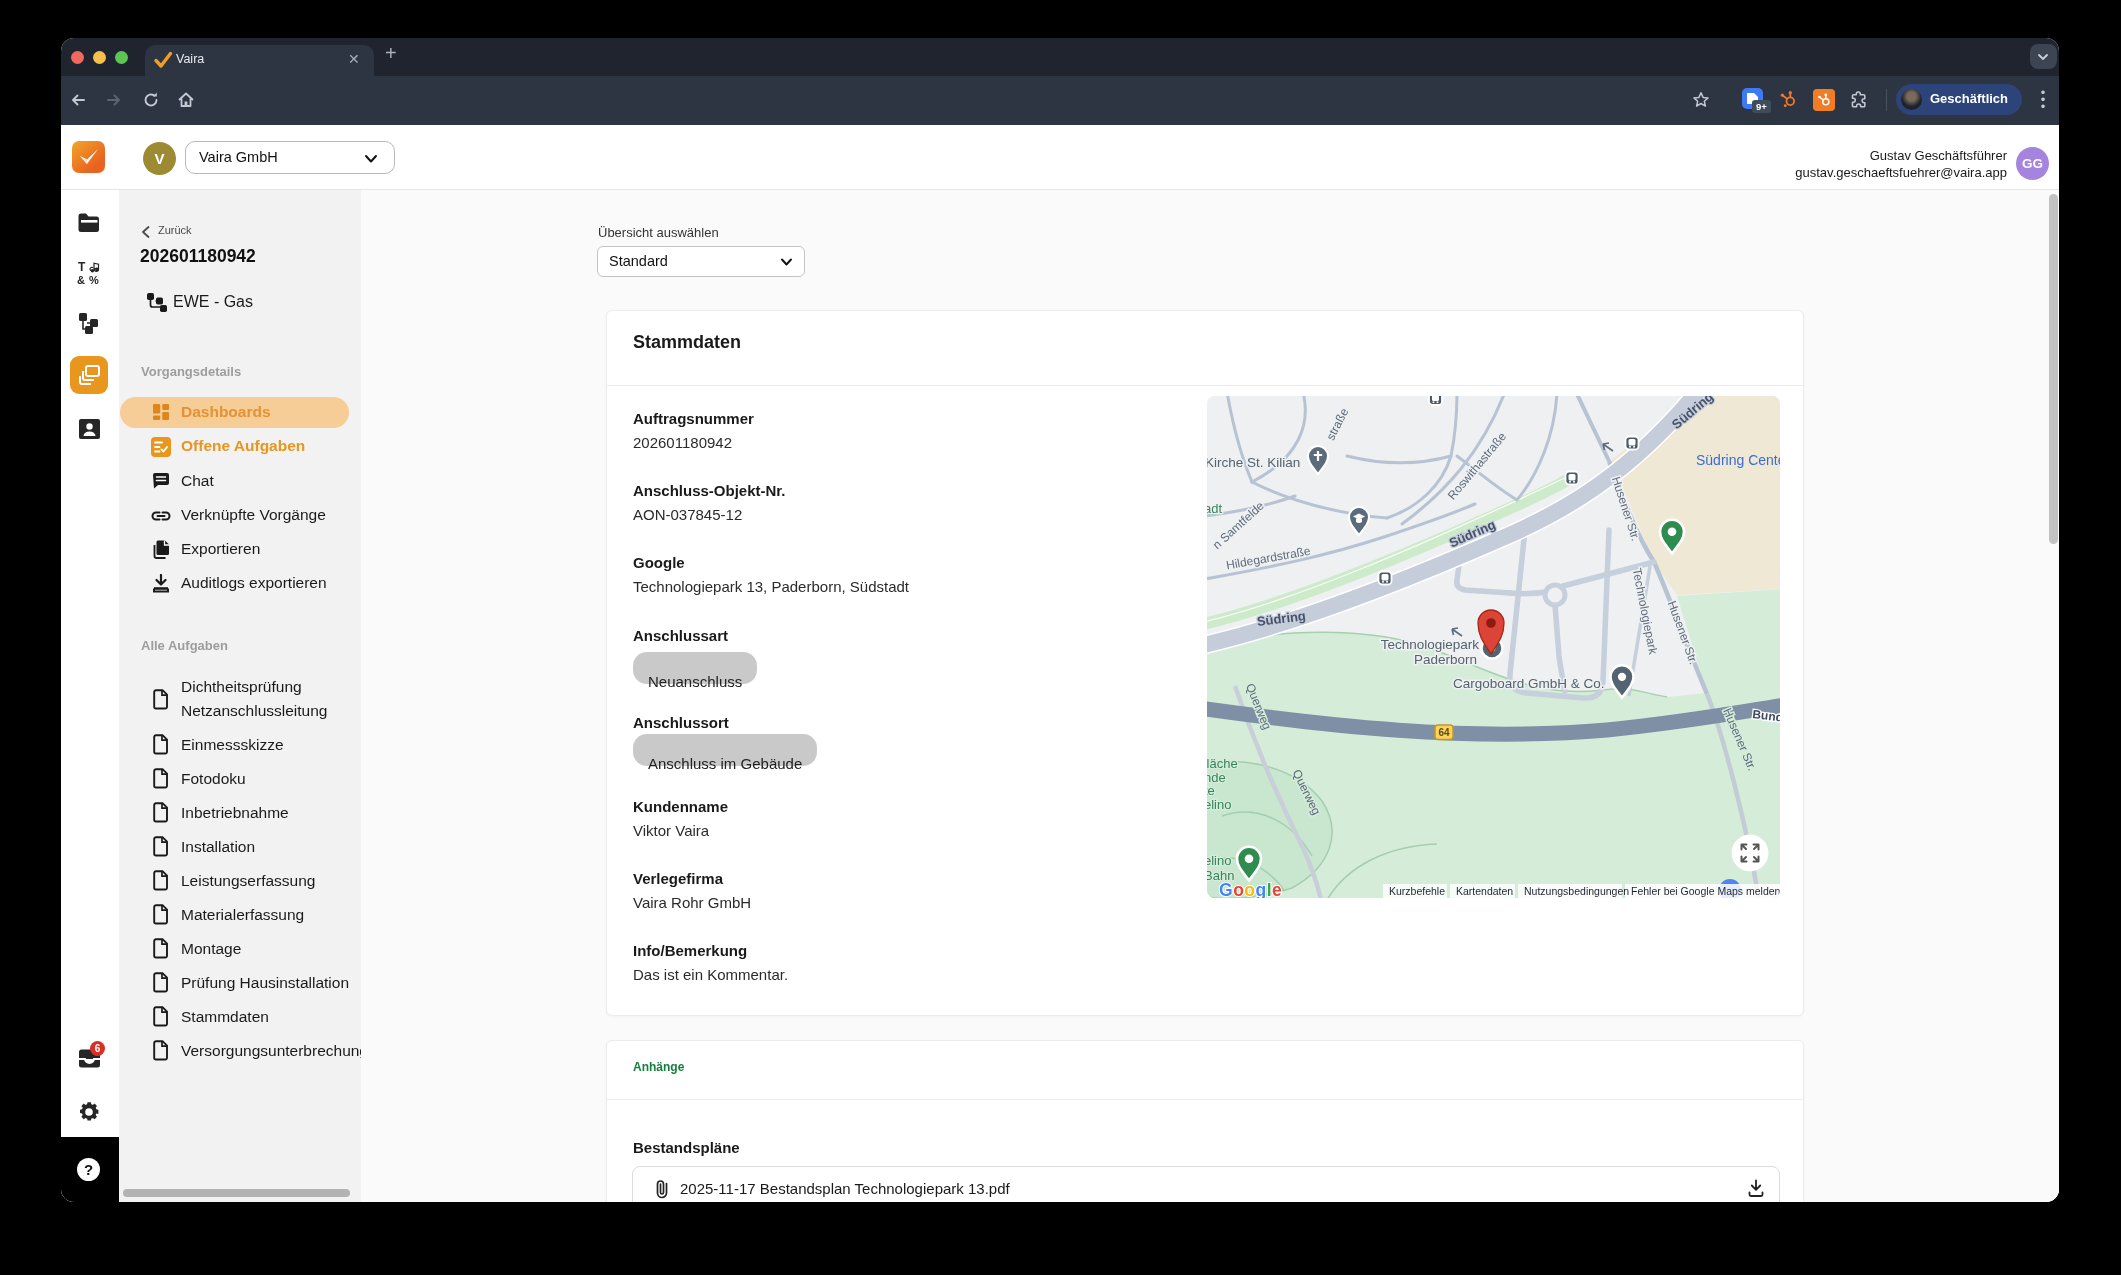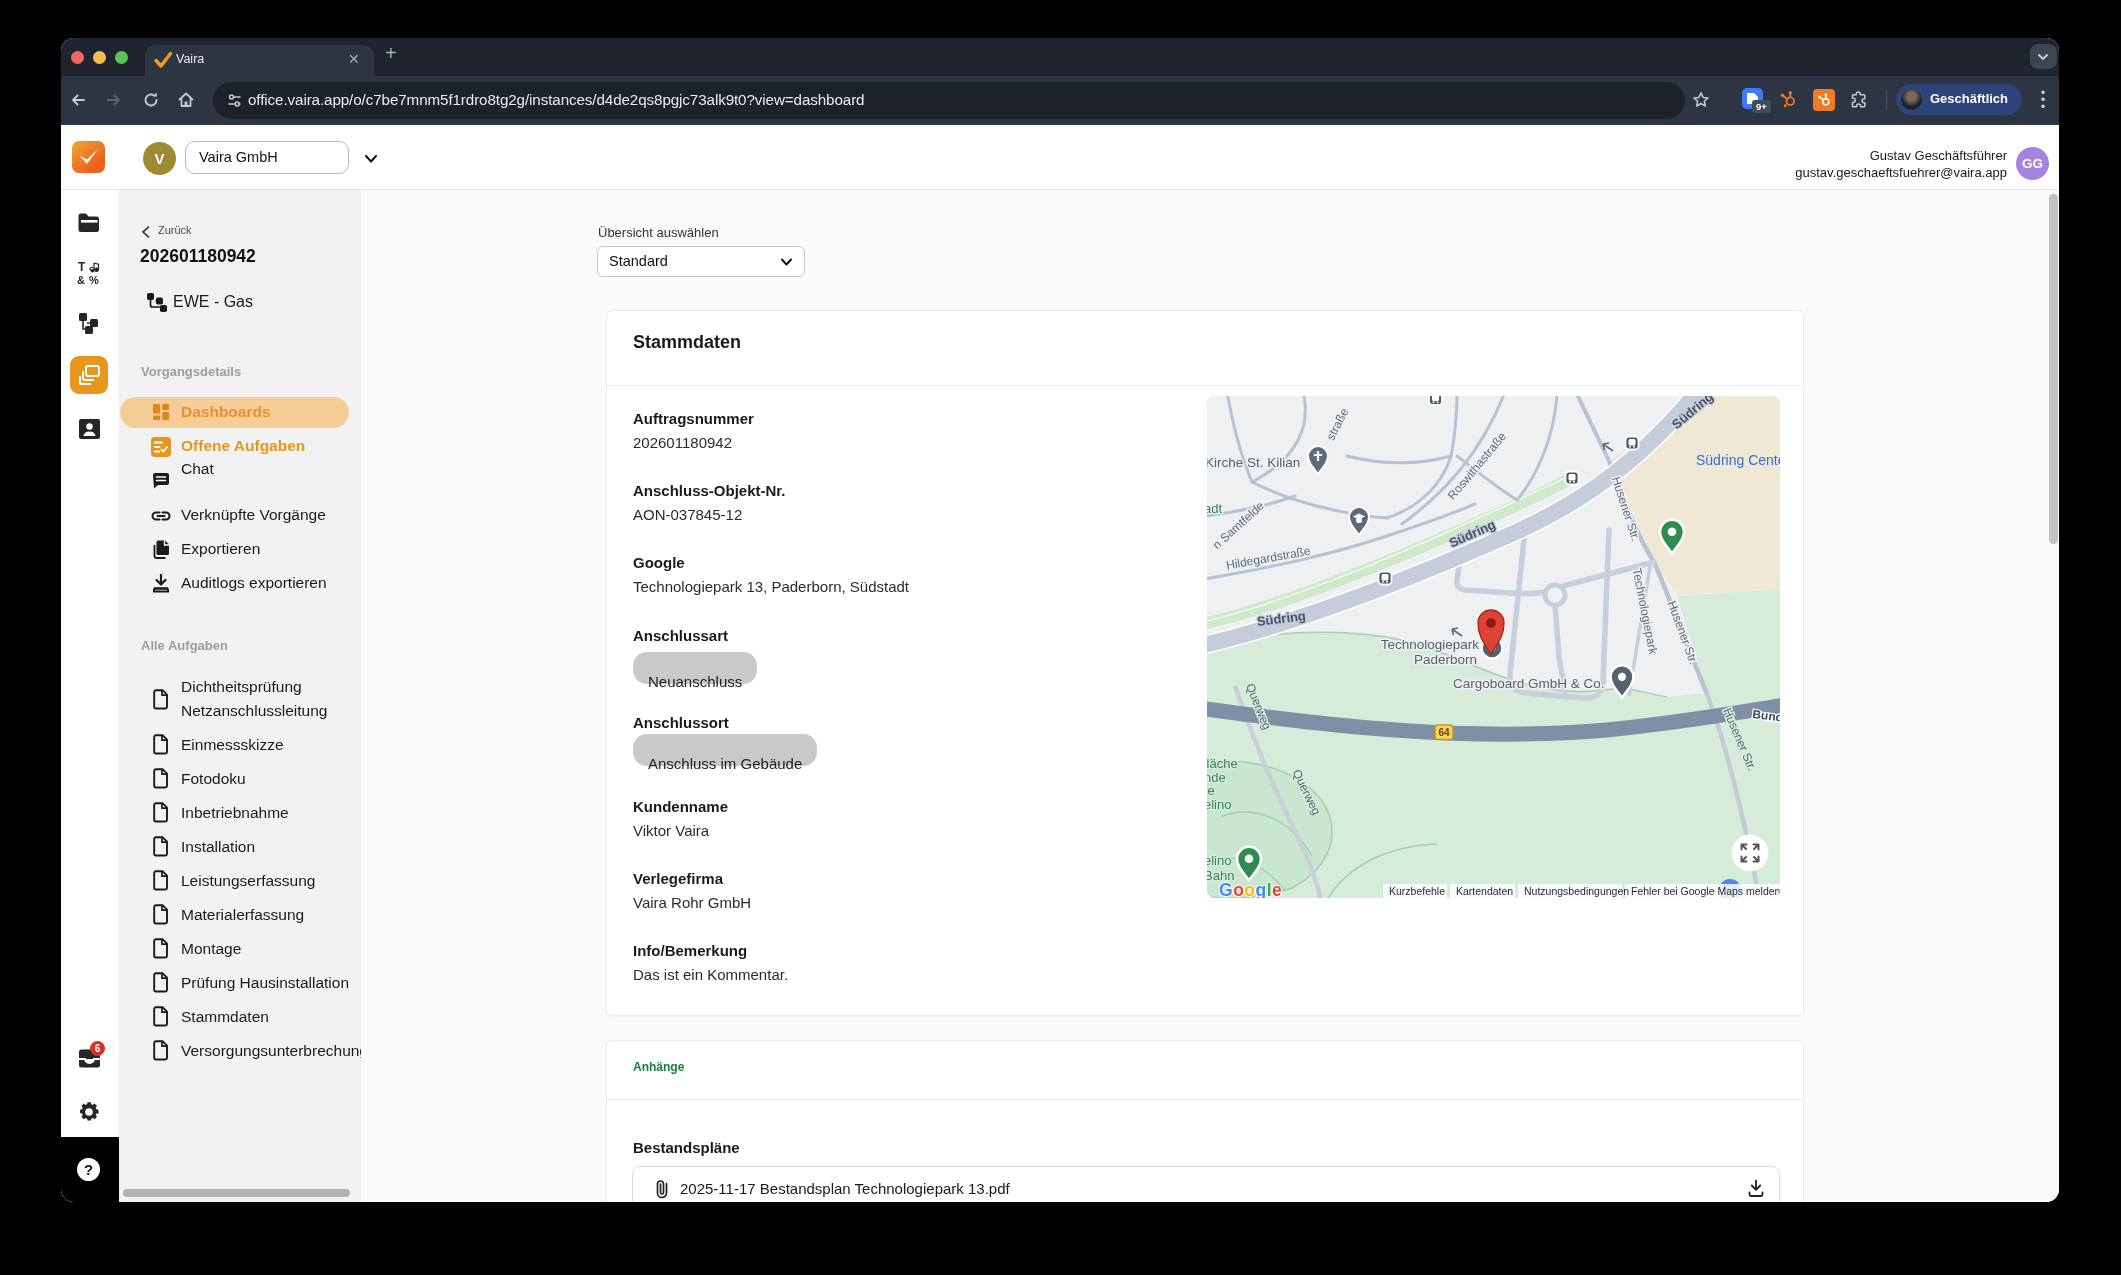--- a/index.html
+++ b/index.html
@@ -62,28 +62,20 @@
         <path d="M4 10 H15 M10.5 5.5 L15 10 l-4.5 4.5" stroke="#5d6470" stroke-width="1.9" fill="none" stroke-linecap="round" stroke-linejoin="round"></path>
       </svg>
     <svg class="ticon" style="left:80px;top:14px" viewBox="0 0 20 20">
         <path d="M15.5 10 a5.5 5.5 0 1 1 -2.2-4.4" stroke="#c3c8d1" stroke-width="1.9" fill="none" stroke-linecap="round"></path>
         <path d="M15.8 2.5 v4 h-4 z" fill="#c3c8d1"></path>
       </svg>
     <svg class="ticon" style="left:115px;top:14px" viewBox="0 0 20 20">
         <path d="M3.5 9.5 L10 3.5 L16.5 9.5 M5.5 8.5 V16 h9 V8.5" stroke="#c3c8d1" stroke-width="1.8" fill="none" stroke-linecap="round" stroke-linejoin="round"></path>
         <rect x="8.6" y="11.5" width="2.8" height="4.5" fill="#c3c8d1"></rect>
       </svg>
-    <div id="urlbox">
-      <svg class="abs" style="left:11px;top:8px" width="21" height="21" viewBox="0 0 21 21">
-          <circle cx="7.5" cy="7" r="2" stroke="#c3c8d1" stroke-width="1.6" fill="none"></circle>
-          <path d="M9.5 7 H16 M5 14 h6.5 M15 14 h1" stroke="#c3c8d1" stroke-width="1.6" stroke-linecap="round"></path>
-          <circle cx="13.2" cy="14" r="2" stroke="#c3c8d1" stroke-width="1.6" fill="none"></circle>
-        </svg>
-      <div class="abs" style="left:35px;top:9px;font-size:15.2px;letter-spacing:-0.1px">office.vaira.app/o/c7be7mnm5f1rdro8tg2g/instances/d4de2qs8pgjc73alk9t0?view=dashboard</div>
-    </div>
     <svg class="ticon" style="left:1630px;top:14px" viewBox="0 0 20 20">
         <path d="M10 2.8 l2.1 4.6 5 .5 -3.8 3.3 1.1 4.9 -4.4-2.6 -4.4 2.6 1.1-4.9 -3.8-3.3 5-.5 z" stroke="#c3c8d1" stroke-width="1.5" fill="none" stroke-linejoin="round"></path>
       </svg>
     <div class="abs" style="left:1681px;top:12px;width:21px;height:21px;background:#3d7af5;border-radius:5px">
         <svg style="margin:3px 0 0 3px" width="15" height="15" viewBox="0 0 15 15">
           <path d="M2 2 h7 l4 4 v7 h-11 z" fill="#fff"></path>
         </svg>
       </div>
     <div class="abs" style="left:1691px;top:24px;width:19px;height:13px;background:#3f4c59;border-radius:3px;font-size:9.5px;color:#fff;font-weight:bold;text-align:center;line-height:13px">9+</div>
     <svg class="ticon" style="left:1717px;top:13px" width="22" height="22" viewBox="0 0 22 22">
@@ -116,21 +108,21 @@
     <div class="abs" style="left:1979px;top:13px;color:#c3c8d1;font-size:13px;line-height:7px;text-align:center;width:6px">•<br>•<br>•</div>
   </div>
   <div id="hdr">
     <div class="abs" style="left:11px;top:16px;width:33px;height:32px;border-radius:7px;background:linear-gradient(140deg,#f2a62c,#e9621f 75%)">
       <svg style="margin:6px 0 0 5px" width="23" height="21" viewBox="0 0 23 21">
           <path d="M3 9 L10 17 L21 2 L10 12.5 Z" fill="#fff" opacity=".95"></path>
           <path d="M3 9 L10 17 L10 12.5 Z" fill="#f7e6d2"></path>
         </svg>
     </div>
     <div class="abs" style="left:82px;top:17px;width:33px;height:33px;border-radius:50%;background:#9d8b33;color:#fff;font-size:15px;font-weight:bold;text-align:center;line-height:33px">V</div>
-    <div class="abs" style="left:124px;top:16px;width:164px;height:33px;border:1px solid #b9b9b9;border-radius:10px;background:#fff">
+    <div class="abs" style="left:124px;top:16px;width:210px;height:33px;border:1px solid #b9b9b9;border-radius:10px;background:#fff">
       <div class="abs" style="left:13px;top:7px;font-size:14.5px;color:#111">Vaira GmbH</div>
       <svg class="abs" style="left:178px;top:11px" width="14" height="12" viewBox="0 0 14 12">
           <path d="M2 3 L7 8.5 L12 3" stroke="#111" stroke-width="2" fill="none" stroke-linecap="round" stroke-linejoin="round"></path>
         </svg>
     </div>
     <div class="abs" style="right:52px;top:23px;font-size:13px;color:#1a1a1a;text-align:right;line-height:16.5px">Gustav Geschäftsführer<br>gustav.geschaeftsfuehrer@vaira.app</div>
     <div class="abs" style="left:1955px;top:22px;width:33px;height:33px;border-radius:50%;background:#a584df;color:#fff;font-size:13.5px;font-weight:bold;text-align:center;line-height:33px">GG</div>
   </div>
   <div id="app">
     <div id="main">
@@ -360,21 +352,21 @@
       <div class="abs" style="left:32px;top:247px;width:20px;height:20px;background:#e8961e;border-radius:4px">
           <svg style="margin:3px 0 0 3px" width="14" height="14" viewBox="0 0 14 14">
             <path d="M1 2.5 h7 M1 7 h4.5 M1 11.5 h4.5 M7.5 9.5 l2 2 L13 7" stroke="#fff" stroke-width="1.8" fill="none" stroke-linecap="round" stroke-linejoin="round"></path>
           </svg>
         </div>
       <div class="nvt" style="left:62px;top:247px;font-weight:bold;color:#e8961e">Offene Aufgaben</div>
       <svg class="abs" style="left:32px;top:281px" width="20" height="20" viewBox="0 0 20 20">
           <path d="M2 4 a2 2 0 0 1 2-2 h12 a2 2 0 0 1 2 2 v8 a2 2 0 0 1 -2 2 h-9 l-4 3.5 z" fill="#1a1a1a"></path>
           <path d="M5.5 6 h9 M5.5 9.5 h9" stroke="#fff" stroke-width="1.6" stroke-linecap="round"></path>
         </svg>
-      <div class="nvt" style="top:270px">Chat</div>
+      <div class="nvt" style="top:282px">Chat</div>
       <svg class="abs" style="left:31px;top:316px" width="22" height="20" viewBox="0 0 22 20">
           <g stroke="#1a1a1a" stroke-width="2" fill="none" stroke-linecap="round">
             <path d="M9.5 13.5 h-3.5 a3.5 3.5 0 0 1 0-7 h3.5"></path>
             <path d="M12.5 6.5 h3.5 a3.5 3.5 0 0 1 0 7 h-3.5"></path>
             <path d="M7.5 10 h7"></path>
           </g>
         </svg>
       <div class="nvt" style="top:316px">Verknüpfte Vorgänge</div>
       <svg class="abs" style="left:33px;top:349px" width="19" height="21" viewBox="0 0 19 21">
           <path d="M6 1.5 h7 l4 4 v9 a1.5 1.5 0 0 1 -1.5 1.5 h-9.5 a1.5 1.5 0 0 1 -1.5-1.5 v-11.5 a1.5 1.5 0 0 1 1.5-1.5 z" fill="#1a1a1a"></path>

